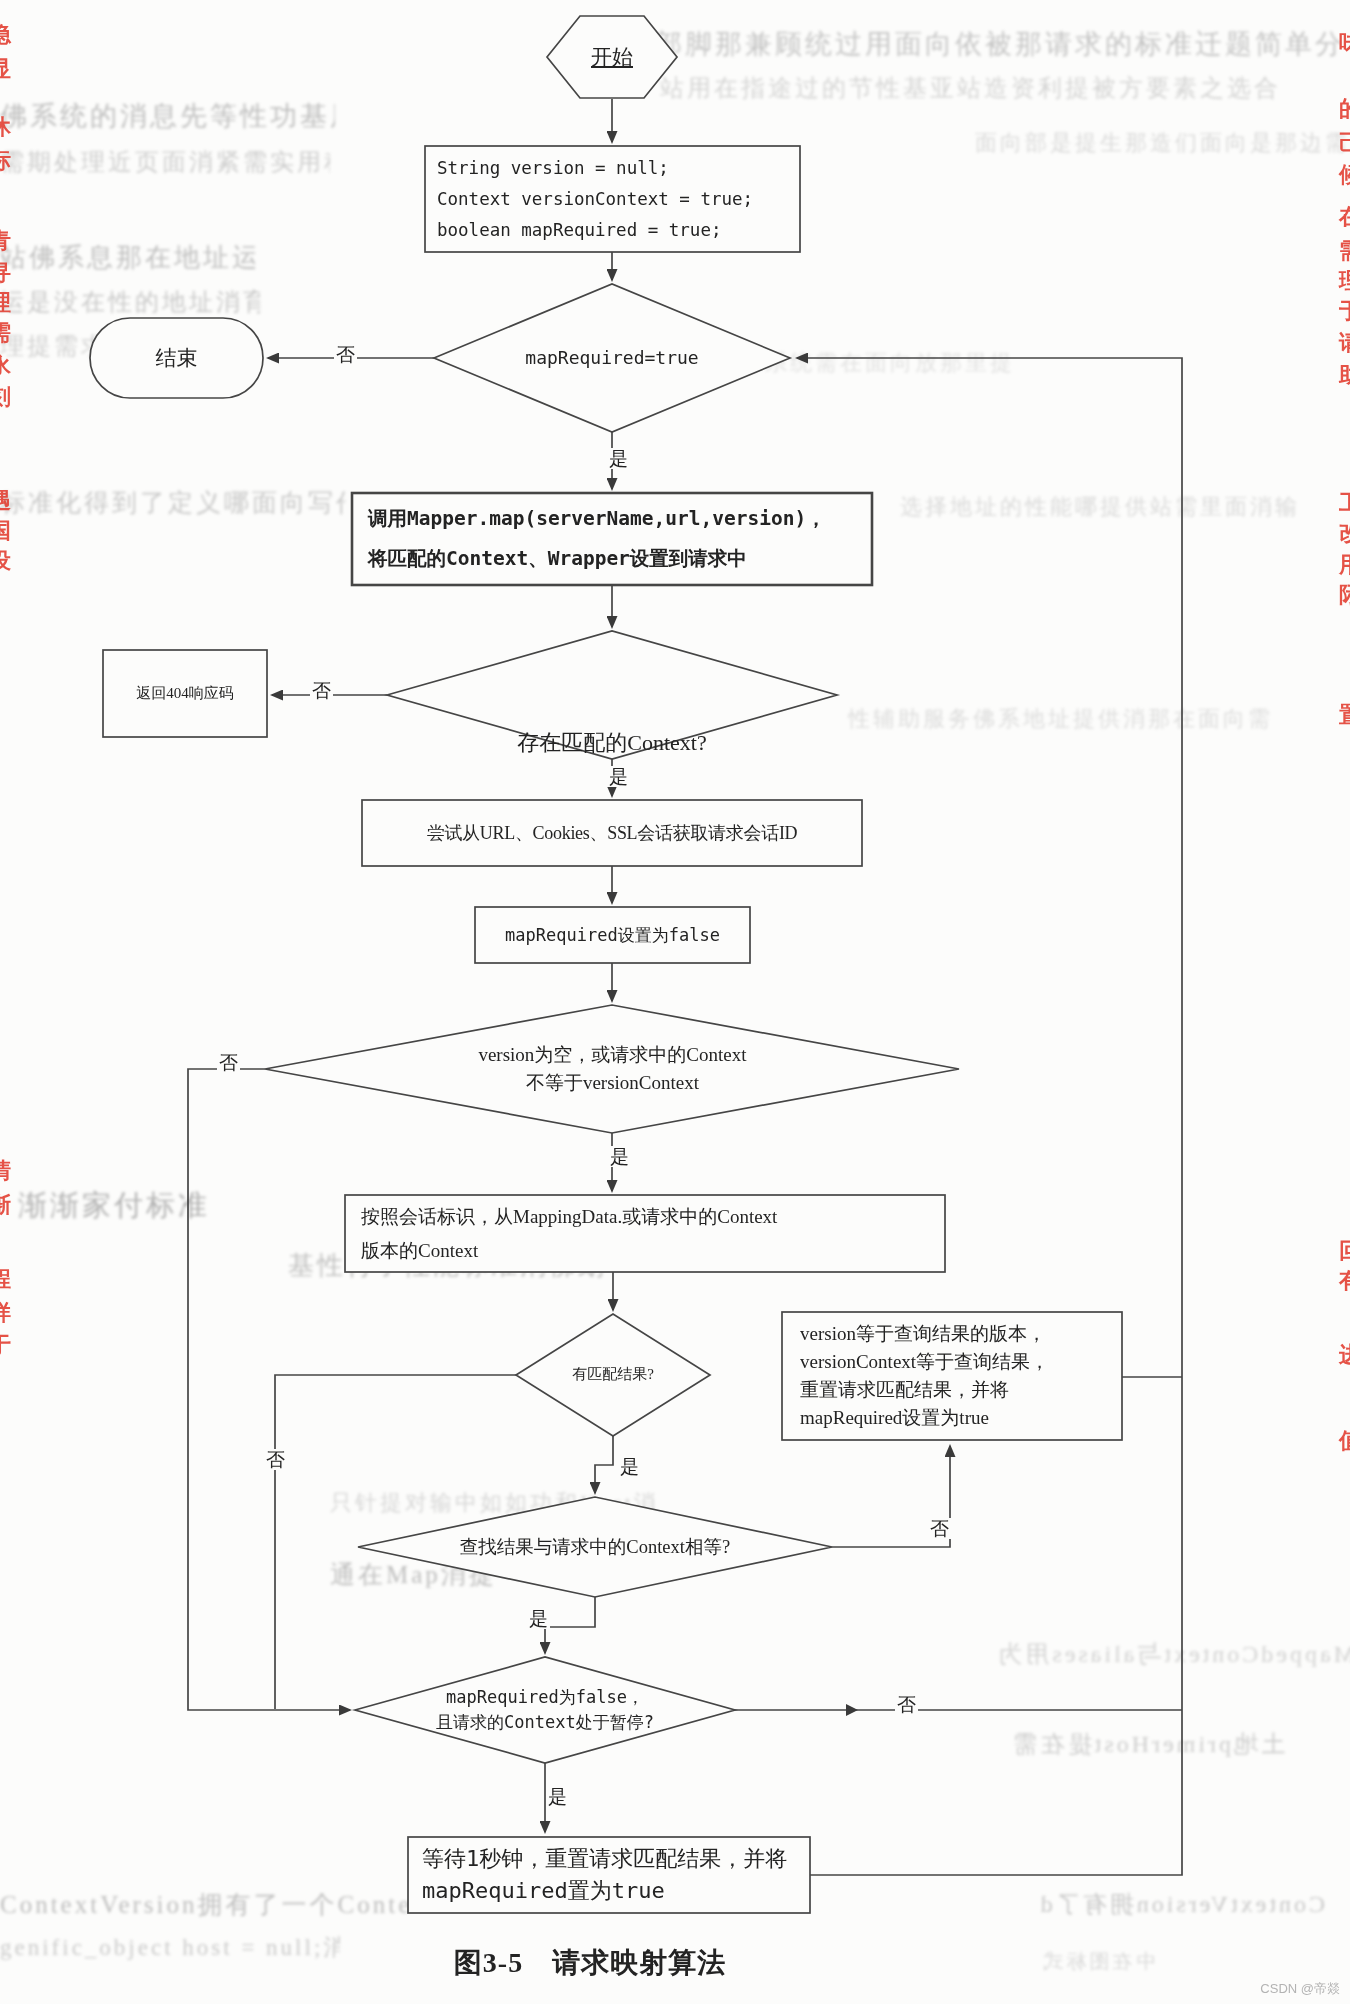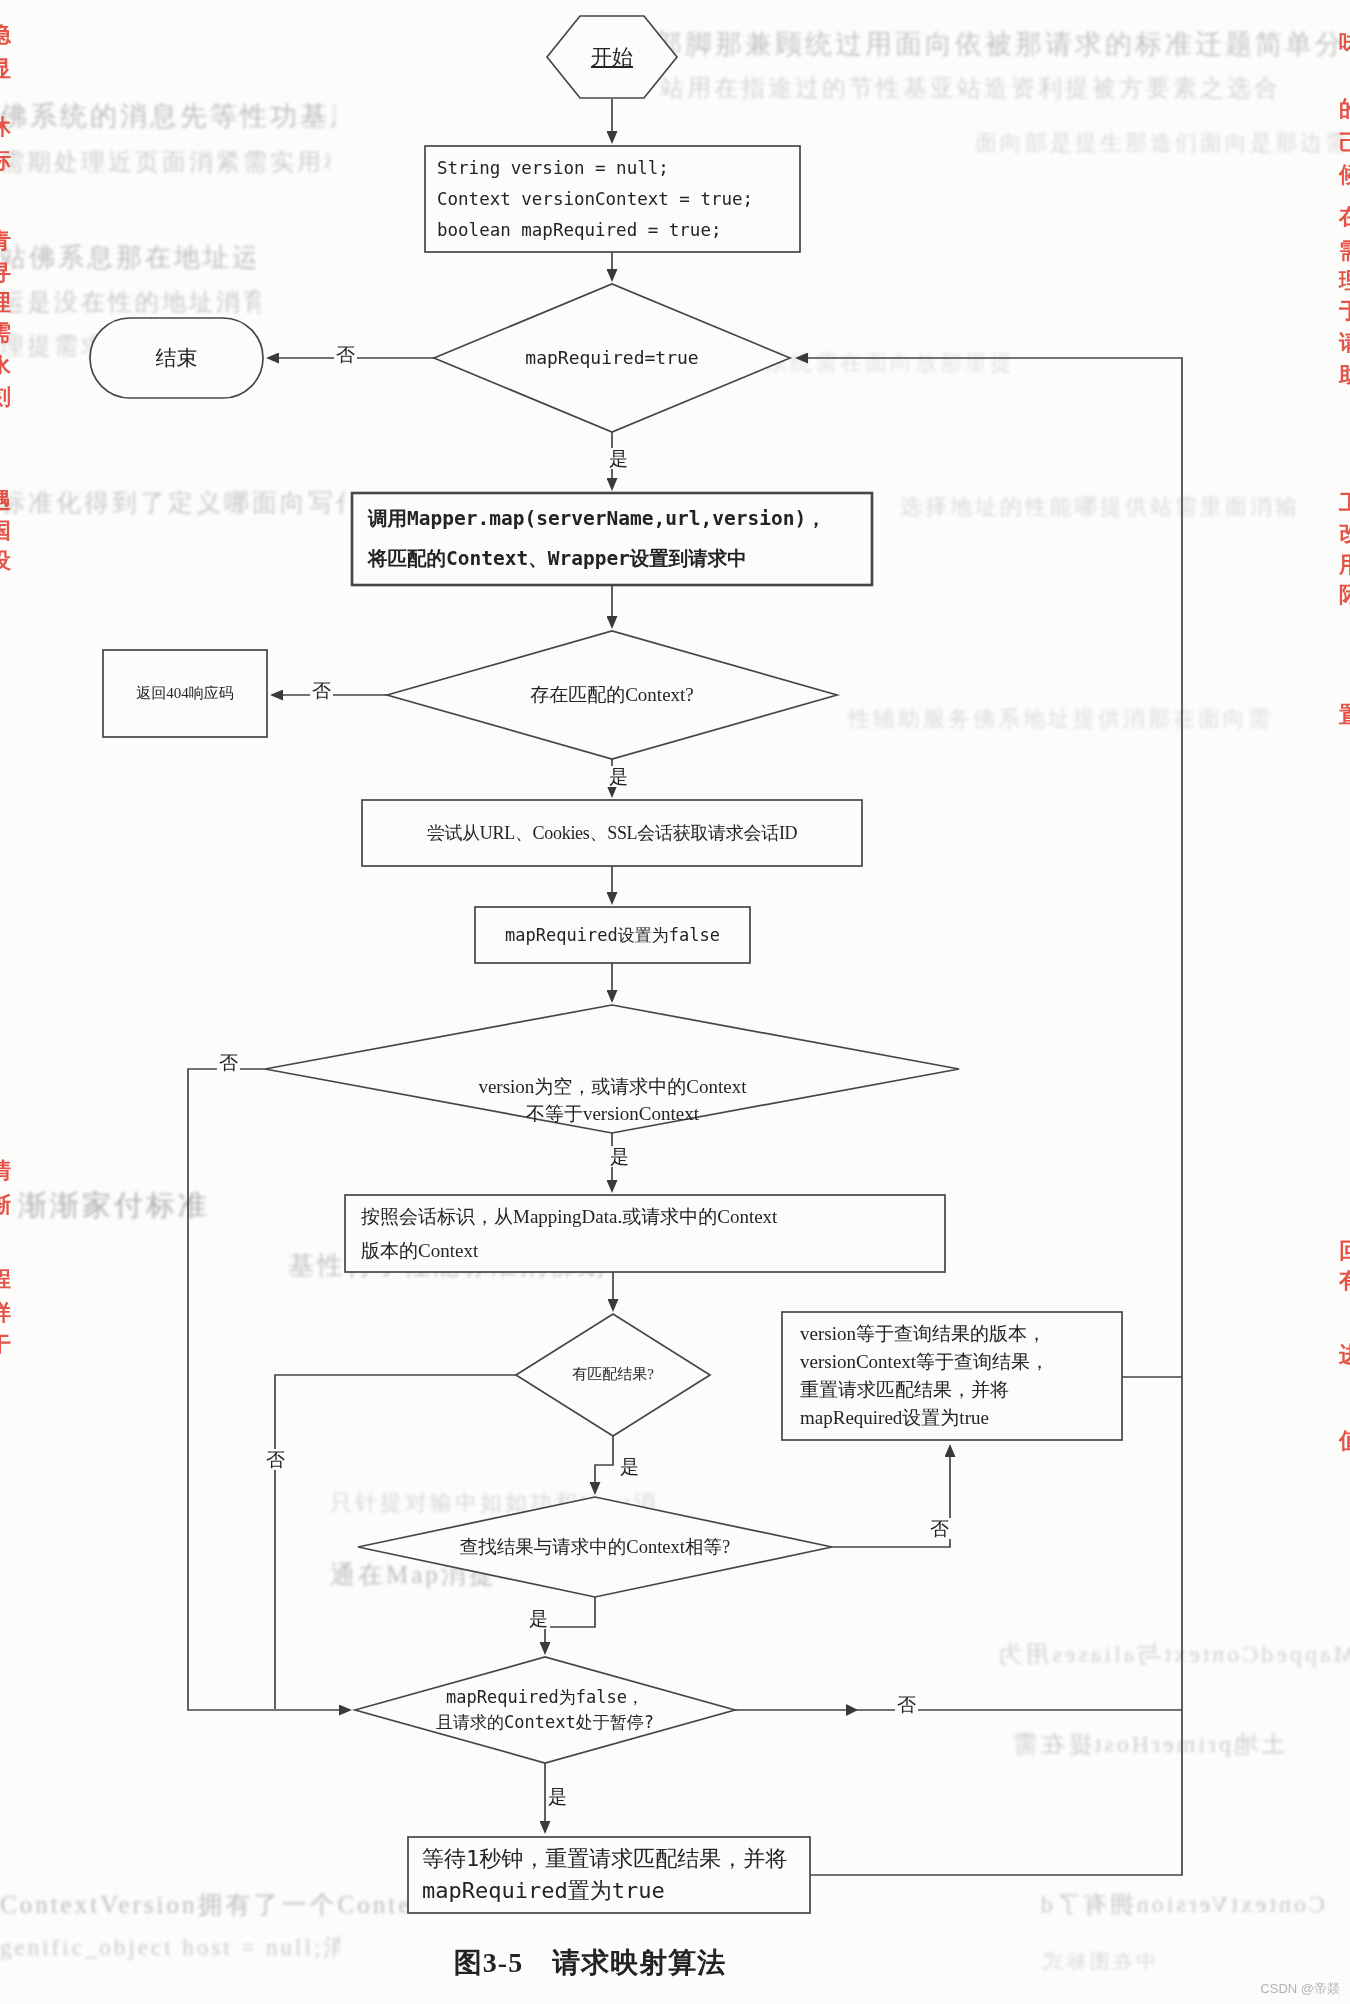--- a/index.html
+++ b/index.html
@@ -176,37 +176,37 @@
 
   <div class="lbl center serif" style="left:90px;top:318px;width:173px;height:80px;font-size:21px;">
     <div>结束</div>
   </div>
 
   <div class="lbl left mono" style="left:368px;top:499px;width:496px;height:80px;font-size:19.5px;font-weight:bold;line-height:40px;">
     <div>调用Mapper.map(serverName,url,version)，</div>
     <div>将匹配的Context、Wrapper设置到请求中</div>
   </div>
 
-  <div class="lbl center serif" style="left:427px;top:631px;width:370px;height:128px;font-size:19px;">
+  <div class="lbl center serif" style="left:427px;top:631px;width:370px;height:128px;font-size:22px;justify-content:flex-end;">
     <div>存在匹配的Context?</div>
   </div>
 
   <div class="lbl center serif" style="left:103px;top:650px;width:164px;height:87px;font-size:15px;">
     <div>返回404响应码</div>
   </div>
 
   <div class="lbl center serif" style="left:362px;top:800px;width:500px;height:66px;font-size:18px;letter-spacing:-0.3px;">
     <div>尝试从URL、Cookies、SSL会话获取请求会话ID</div>
   </div>
 
   <div class="lbl center mono" style="left:475px;top:907px;width:275px;height:56px;font-size:17px;">
     <div>mapRequired设置为false</div>
   </div>
 
-  <div class="lbl center serif" style="left:340px;top:1010px;width:545px;height:118px;font-size:19px;justify-content:flex-end;">
+  <div class="lbl center serif" style="left:340px;top:1010px;width:545px;height:118px;font-size:19px;">
     <div>version为空，或请求中的Context</div>
     <div>不等于versionContext</div>
   </div>
 
   <div class="lbl left serif" style="left:361px;top:1200px;width:575px;height:68px;font-size:19px;line-height:34px;">
     <div>按照会话标识，从MappingData.或请求中的Context</div>
     <div>版本的Context</div>
   </div>
 
   <div class="lbl center serif" style="left:500px;top:1320px;width:226px;height:110px;font-size:15px;text-align:center;">

